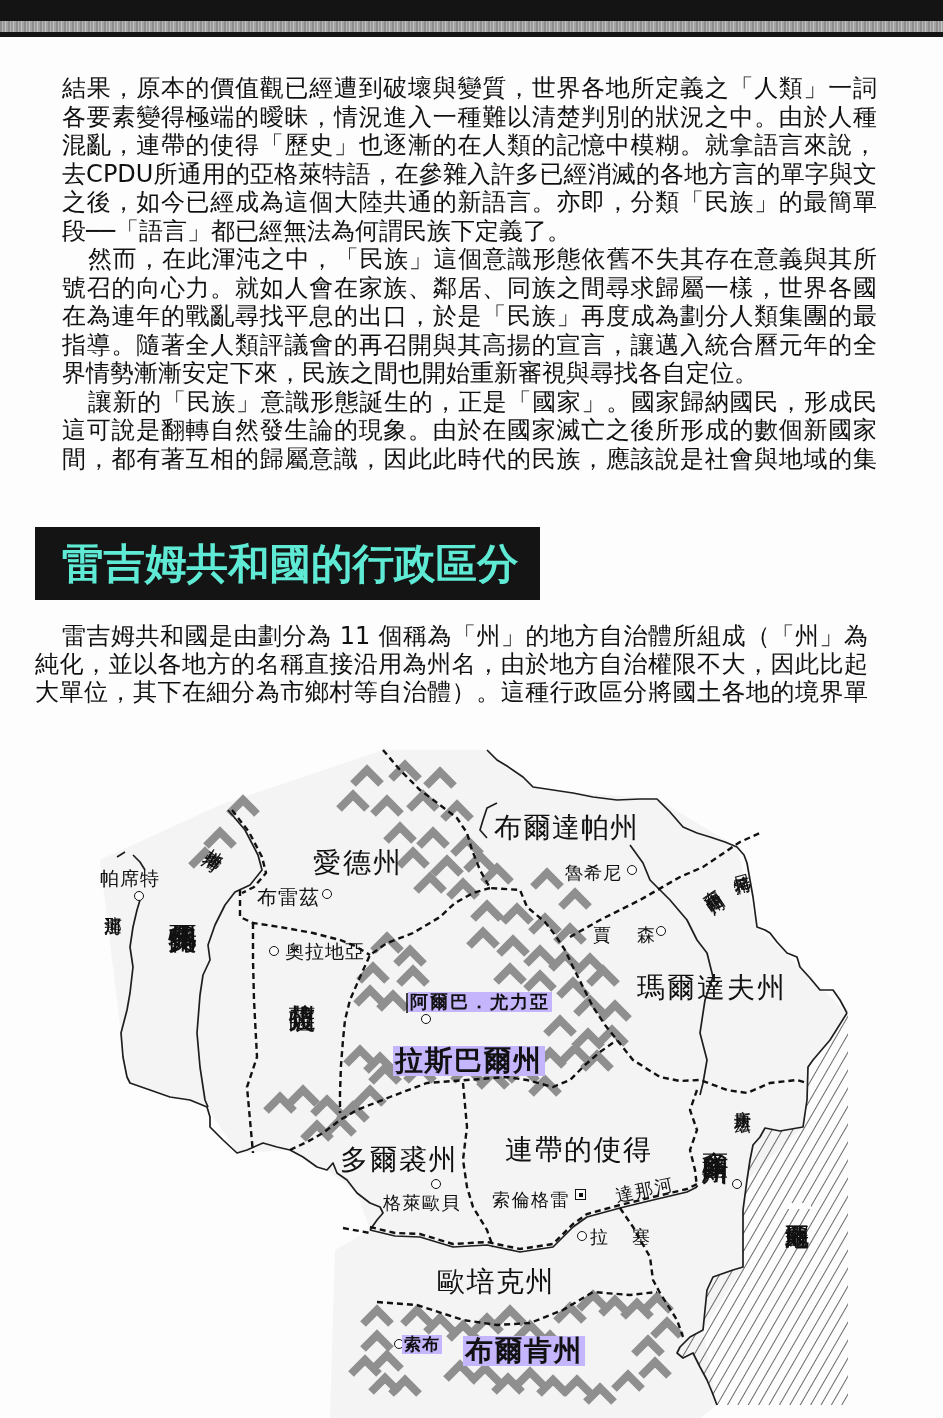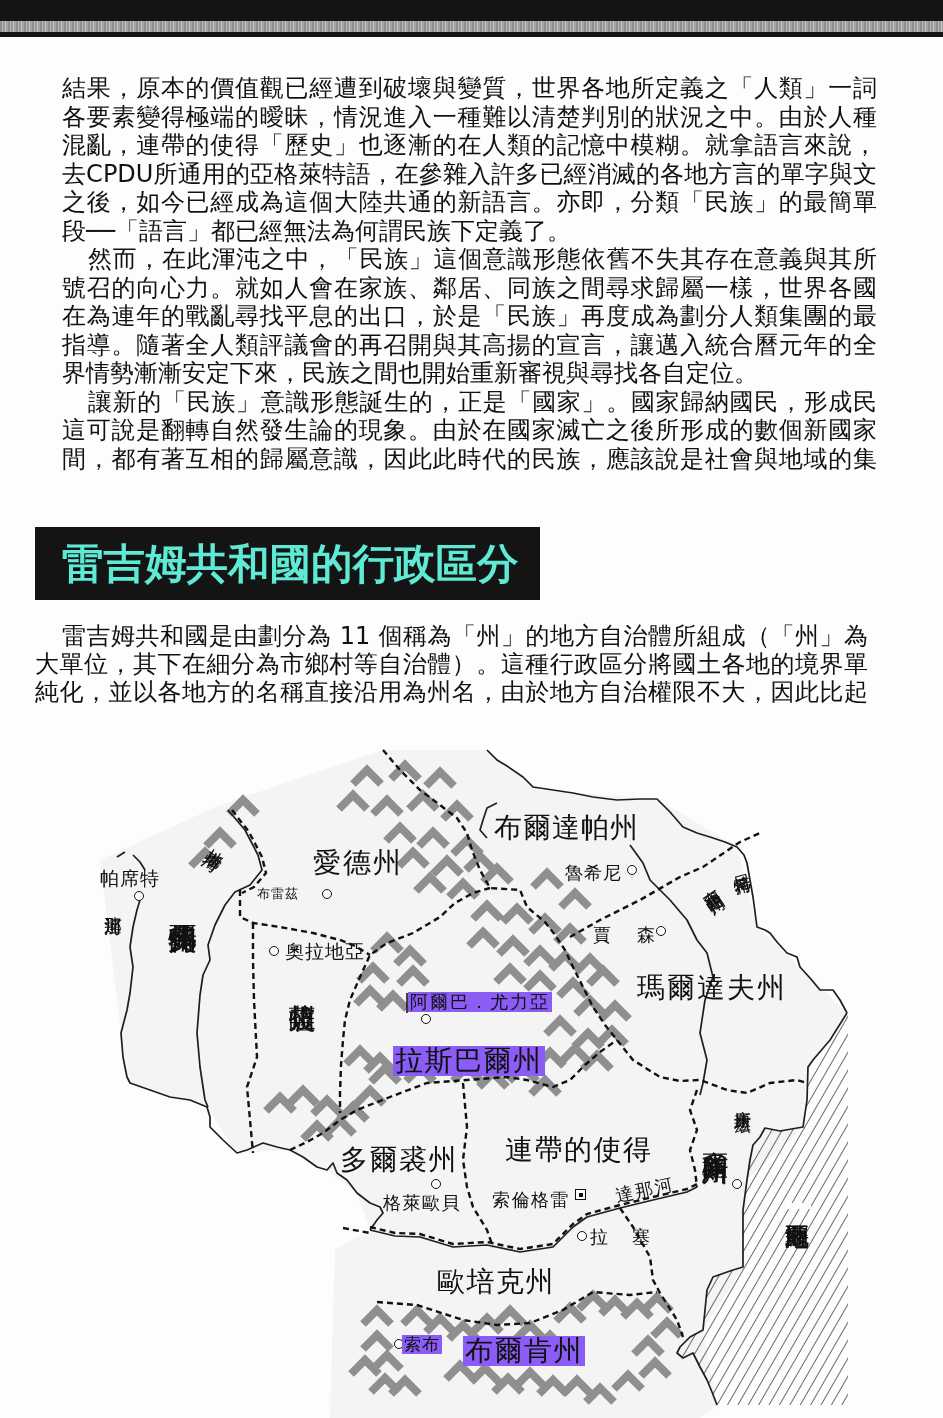--- a/index.html
+++ b/index.html
@@ -18,21 +18,21 @@
   .section-heading{position:absolute;left:35px;top:527px;width:505px;height:73px;background:#141414;}
   .section-title{position:absolute;left:27px;top:0;line-height:73px;font-size:41.5px;color:#5eead4;
        font-family:"DejaVu Serif","Liberation Serif",serif;font-weight:bold;white-space:nowrap;}
 
   .map{position:absolute;left:0;top:0;width:943px;height:1418px;}
   .lbl{position:absolute;line-height:1;white-space:nowrap;color:#111;}
   .st{font-size:28px;letter-spacing:1.5px;}
   .ct{font-size:18px;letter-spacing:1px;}
   .rv{font-size:17px;letter-spacing:2px;}
   .v{writing-mode:vertical-rl;text-orientation:upright;}
-  .ko{background:#8b5cf6;padding:1px 2px;}
+  .ko{background:#c4b5fd;padding:1px 2px;font-weight:bold;}
   .ko-sea{background:#fdfdfd;padding:3px 2px;}
   .dot{position:absolute;width:8px;height:8px;border:1.6px solid #111;border-radius:50%;background:#fdfdfd;}
   .cap{position:absolute;width:9px;height:9px;border:1.6px solid #111;background:#fdfdfd;}
   .cap::after{content:"";position:absolute;left:2.5px;top:2.5px;width:4px;height:4px;background:#111;}
 </style>
 </head>
 <body>
 
 <div class="band-top"></div>
 <div class="band-stripe"></div>
@@ -60,22 +60,22 @@
     <div class="line">間，都有著互相的歸屬意識，因此此時代的民族，應該說是社會與地域的集合</div>
   </div>
 </div>
 
 <div class="section-heading">
   <span class="section-title">雷吉姆共和國的行政區分</span>
 </div>
 
 <div class="text-block" style="left:35px;top:622px;width:833px;line-height:28px;">
   <div class="line indent" style="height:28px;padding-left:27px;">雷吉姆共和國是由劃分為 11 個稱為「州」的地方自治體所組成（「州」為最</div>
+  <div class="line" style="height:28px;">純化，並以各地方的名稱直接沿用為州名，由於地方自治權限不大，因此比起</div>
   <div class="line" style="height:28px;">大單位，其下在細分為市鄉村等自治體）。這種行政區分將國土各地的境界單</div>
-  <div class="line" style="height:28px;">純化，並以各地方的名稱直接沿用為州名，由於地方自治權限不大，因此比起</div>
 </div>
 
 <div class="map">
   <svg width="943" height="1418" viewBox="0 0 943 1418" style="position:absolute;left:0;top:0;">
     <defs>
       <pattern id="hatch" width="9" height="9" patternUnits="userSpaceOnUse" patternTransform="rotate(30)">
         <line x1="0" y1="0" x2="0" y2="9" stroke="#1a1a1a" stroke-width="1.3"></line>
       </pattern>
     </defs>
 
@@ -138,21 +138,21 @@
   <span class="dot" style="left:627px;top:865px;"></span>
   <span class="dot" style="left:656px;top:926px;"></span>
   <span class="dot" style="left:421px;top:1014px;"></span>
   <span class="dot" style="left:431px;top:1179px;"></span>
   <span class="cap" style="left:575px;top:1189px;"></span>
   <span class="dot" style="left:577px;top:1231px;"></span>
   <span class="dot" style="left:732px;top:1179px;"></span>
   <span class="dot" style="left:394px;top:1339px;"></span>
 
   <span class="lbl ct" style="left:100px;top:869px;font-size:19px;">帕席特</span>
-  <span class="lbl ct" style="left:257px;top:887px;font-size:13px;">布雷茲</span>
+  <span class="lbl ct" style="left:257px;top:887px;font-size:20px;">布雷茲</span>
   <span class="lbl ct" style="left:285px;top:942px;font-size:19px;">奧拉地亞</span>
   <span class="lbl ct" style="left:565px;top:864px;">魯希尼</span>
   <span class="lbl ct" style="left:593px;top:926px;letter-spacing:26px;">賈森</span>
   <span class="lbl ct ko" style="left:408px;top:992px;letter-spacing:2px;">阿爾巴．尤力亞</span>
   <span class="lbl ct" style="left:383px;top:1194px;letter-spacing:1.5px;">格萊歐貝</span>
   <span class="lbl ct" style="left:492px;top:1191px;letter-spacing:1.5px;">索倫格雷</span>
   <span class="lbl ct" style="left:590px;top:1228px;letter-spacing:24px;">拉塞</span>
   <span class="lbl ct v" style="left:734px;top:1097px;font-size:17px;letter-spacing:2px;">康斯坦茲</span>
   <span class="lbl ct ko" style="left:402px;top:1335px;font-size:17px;">索布</span>
 

